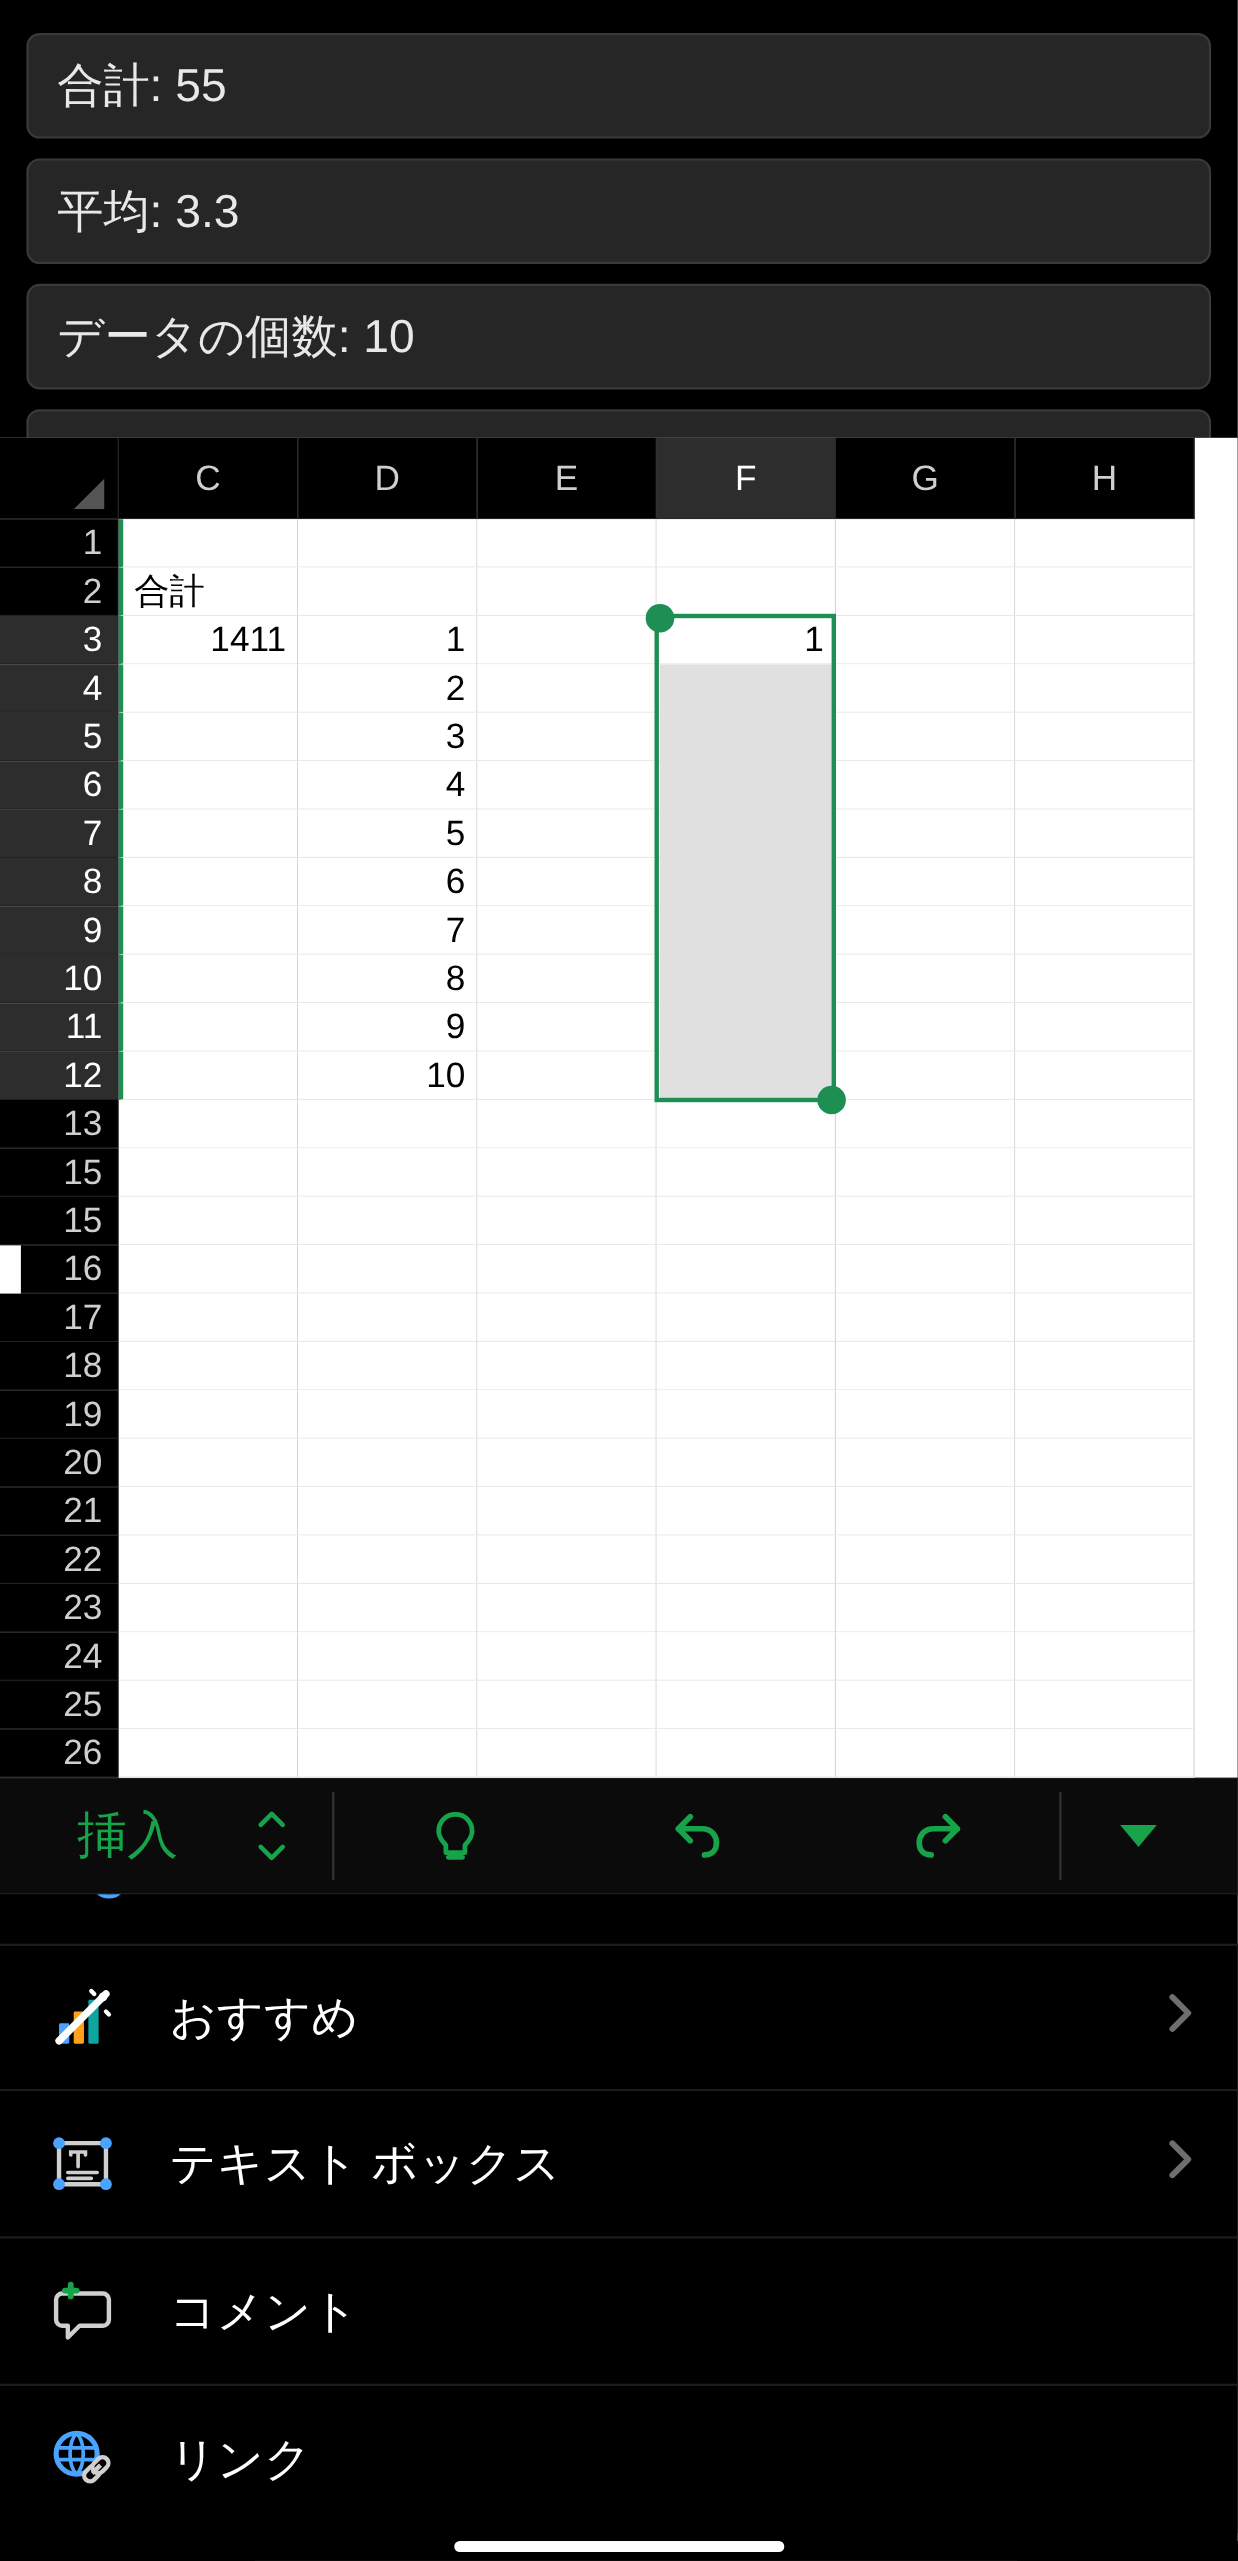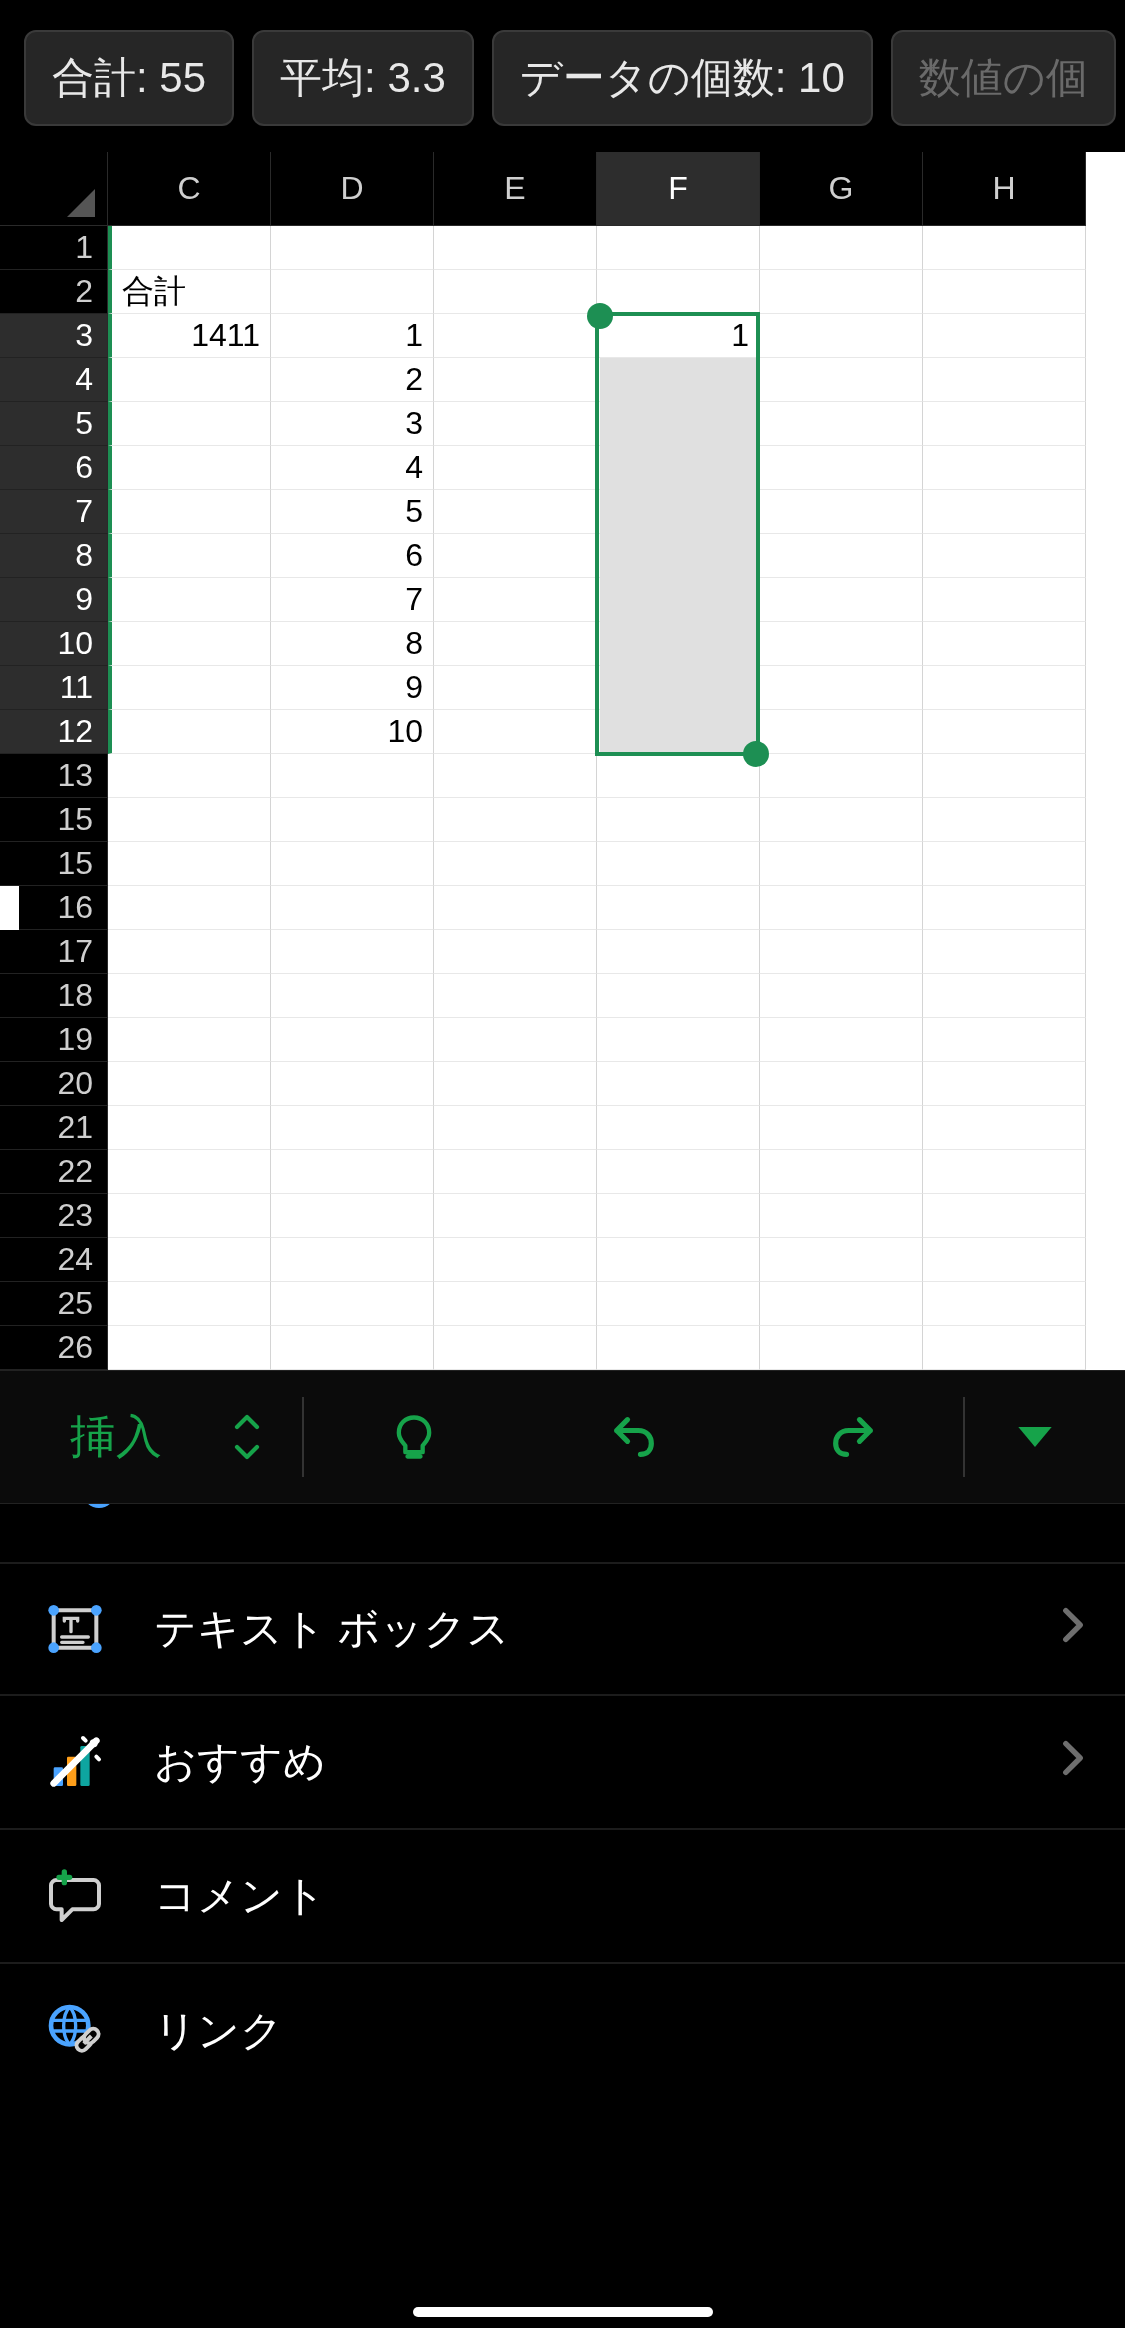--- a/index.html
+++ b/index.html
@@ -26,21 +26,21 @@
   }
   *{box-sizing:border-box;}
   html,body{margin:0;padding:0;background:var(--bg);color:var(--text);font-family:-apple-system,"Hiragino Sans","Yu Gothic",Meiryo,sans-serif;}
   body{
     width:1125px;height:2328px;
     display:flex;flex-direction:column;overflow:hidden;
   }
 
   
   .stats{
-    display:flex;gap:18px;padding:30px 24px 26px 24px;overflow:hidden;
+    display:flex;gap:18px;padding:30px 24px 26px 24px;overflow:hidden;flex-direction:column;
   }
   .chip{
     background:var(--chip-bg);border:2px solid var(--chip-border);
     border-radius:12px;padding:18px 26px;font-size:42px;font-weight:400;
     white-space:nowrap;flex:0 0 auto;color:#e8e8e8;
   }
   .chip.faded{color:#6a6a6a;}
 
   
   .sheet-wrap{flex:0 0 auto;}
@@ -382,48 +382,48 @@
   <svg width="70" height="40" viewBox="0 0 48 40" style="margin-top:-30px">
     <path d="M30 4 C22 4 16 10 16 18 C16 26 22 32 30 32 C38 32 44 26 44 18" stroke="#4aa3ff" stroke-width="4" fill="none" stroke-linecap="round"></path>
   </svg>
 </div>
 
 <div class="menu">
 
   <div class="menu-item">
     <span class="ico">
       <svg width="64" height="64" viewBox="0 0 48 48">
+        <rect x="8" y="28" width="7" height="14" rx="1" fill="#4aa3ff"></rect>
+        <rect x="18" y="20" width="7" height="22" rx="1" fill="#ff9f1a"></rect>
+        <rect x="28" y="12" width="7" height="30" rx="1" fill="#0ea5a0"></rect>
+        <path d="M8 40 L40 8" stroke="#fff" stroke-width="5" stroke-linecap="round"></path>
+        <circle cx="38" cy="10" r="3" fill="#fff"></circle>
+        <path d="M40 20 L42 22 M30 6 L32 8" stroke="#fff" stroke-width="3" stroke-linecap="round"></path>
+      </svg>
+    </span>
+    <span class="lbl">おすすめ</span>
+    <span class="chev">
+      <svg width="24" height="36" viewBox="0 0 12 20">
+          <path d="M2 2 L10 10 L2 18" stroke="#6e6e6e" stroke-width="3" fill="none" stroke-linecap="round" stroke-linejoin="round"></path>
+        </svg>
+    </span>
+  </div>
+
+  <div class="menu-item">
+    <span class="ico">
+      <svg width="64" height="64" viewBox="0 0 48 48">
         <rect x="8" y="10" width="32" height="28" rx="2" stroke="#cfcfcf" stroke-width="3" fill="none"></rect>
         <circle cx="8" cy="10" r="4" fill="#4aa3ff"></circle>
           <circle cx="40" cy="10" r="4" fill="#4aa3ff"></circle>
         <circle cx="8" cy="38" r="4" fill="#4aa3ff"></circle>
           <circle cx="40" cy="38" r="4" fill="#4aa3ff"></circle>
         <path d="M16 18 L16 16 L26 16 L26 18 M21 16 L21 26 M14 30 L34 30 M14 34 L30 34" stroke="#cfcfcf" stroke-width="2.5" stroke-linecap="round"></path>
       </svg>
     </span>
     <span class="lbl">テキスト ボックス</span>
-    <span class="chev">
-      <svg width="24" height="36" viewBox="0 0 12 20">
-          <path d="M2 2 L10 10 L2 18" stroke="#6e6e6e" stroke-width="3" fill="none" stroke-linecap="round" stroke-linejoin="round"></path>
-        </svg>
-    </span>
-  </div>
-
-  <div class="menu-item">
-    <span class="ico">
-      <svg width="64" height="64" viewBox="0 0 48 48">
-        <rect x="8" y="28" width="7" height="14" rx="1" fill="#4aa3ff"></rect>
-        <rect x="18" y="20" width="7" height="22" rx="1" fill="#ff9f1a"></rect>
-        <rect x="28" y="12" width="7" height="30" rx="1" fill="#0ea5a0"></rect>
-        <path d="M8 40 L40 8" stroke="#fff" stroke-width="5" stroke-linecap="round"></path>
-        <circle cx="38" cy="10" r="3" fill="#fff"></circle>
-        <path d="M40 20 L42 22 M30 6 L32 8" stroke="#fff" stroke-width="3" stroke-linecap="round"></path>
-      </svg>
-    </span>
-    <span class="lbl">おすすめ</span>
     <span class="chev">
       <svg width="24" height="36" viewBox="0 0 12 20">
           <path d="M2 2 L10 10 L2 18" stroke="#6e6e6e" stroke-width="3" fill="none" stroke-linecap="round" stroke-linejoin="round"></path>
         </svg>
     </span>
   </div>
 
 
   <div class="menu-item">
     <span class="ico">

